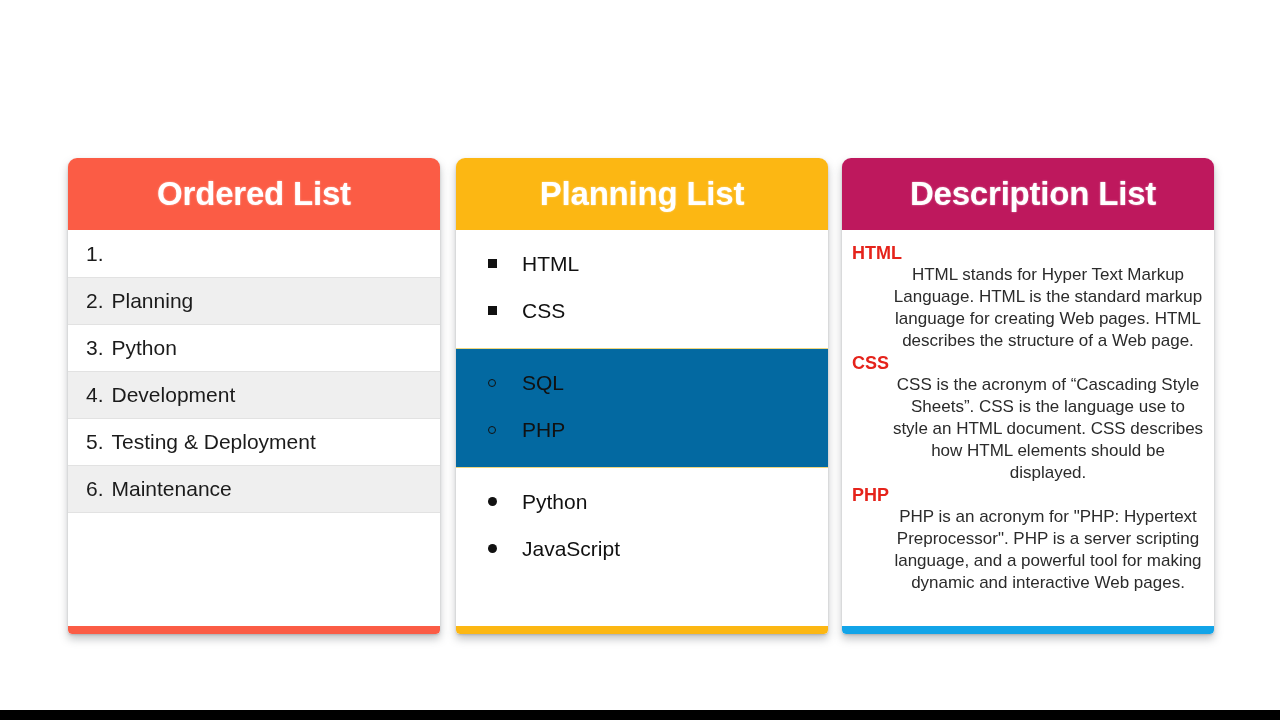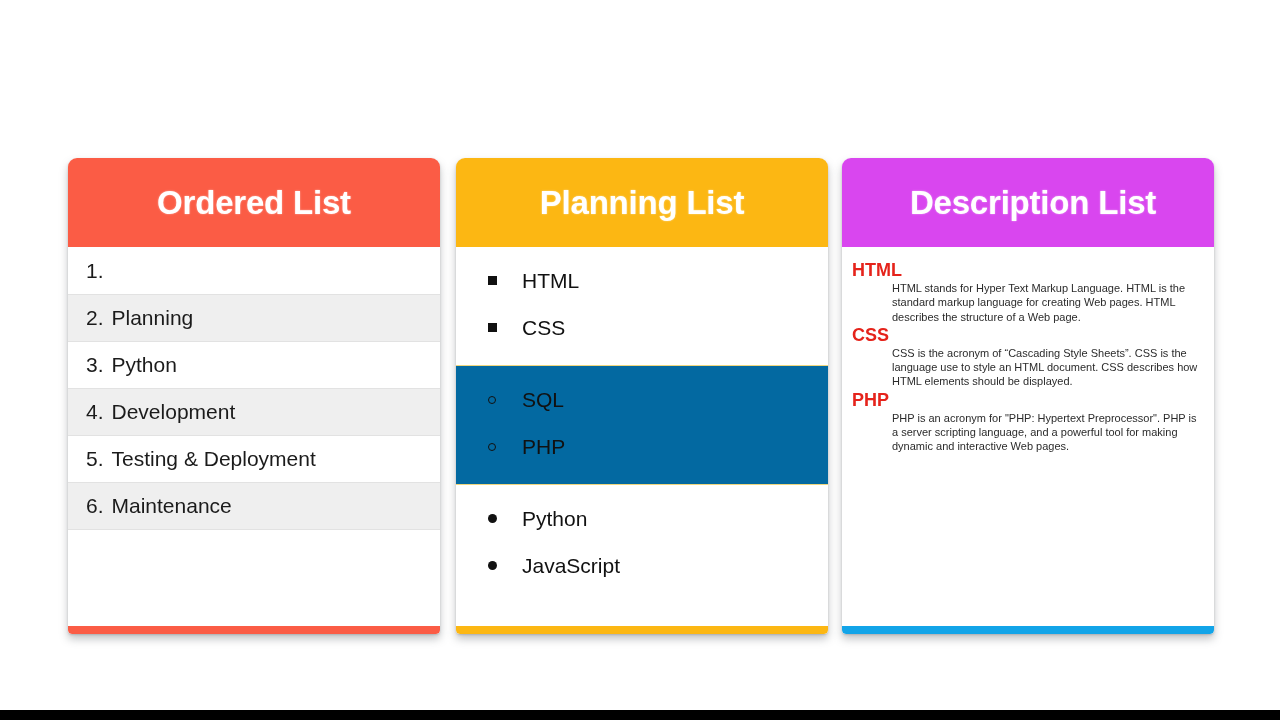--- a/index.html
+++ b/index.html
@@ -69,21 +69,21 @@
                 0 1px 2px rgba(120,124,128,0.35);
     display: flex;
     flex-direction: column;
     overflow: hidden;
   }
   .card-ordered   { left: 68px;  width: 372px; height: 476px; }
   .card-unordered { left: 456px; width: 372px; height: 476px; }
   .card-desc      { left: 842px; width: 372px; height: 476px; }
 
   .card-head {
-    height: 89px;
+    height: 72px;
     display: flex;
     align-items: center;
     justify-content: center;
     flex: 0 0 auto;
   }
   .card-head-title {
     font-size: 33px;
     font-weight: 700;
     color: #ffffff;
     letter-spacing: -0.2px;
@@ -148,24 +148,25 @@
   
   .dlist { padding: 13px 10px 10px 10px; }
   .dterm {
     font-size: 18px;
     font-weight: 700;
     color: #e5231b;
     line-height: 1.18;
   }
   .ddesc {
     margin-left: 40px;
-    font-size: 11px;
+    font-size: 17px;
     line-height: 1.29;
     color: #2b2b2b;
     margin-bottom: 1px;
+    text-align: center;
   }
 
   
   .letterbox-bottom {
     position: absolute;
     left: 0; top: 710px;
     width: 1280px; height: 10px;
     background: #000000;
   }
 </style>
@@ -258,21 +259,21 @@
                 </span>
                 <span class="utext">JavaScript</span>
               </div>
             </div>
           </div>
       </div>
       <div class="card-foot" id="foot-unordered" style="background: rgb(252, 183, 19);"></div>
     </div>
 
     <div class="card card-desc">
-      <div class="card-head" id="head-desc" style="background: #d946ef; padding-left: 10px;">
+      <div class="card-head" id="head-desc" style="background: #be185d; padding-left: 10px;">
         <span class="card-head-title">Description List</span>
       </div>
       <div class="card-body">
         <dl class="dlist" id="desc-entries">
             <dt class="dterm" style="color: rgb(229, 35, 27);">HTML</dt>
             <dd class="ddesc">HTML stands for Hyper Text Markup Language. HTML is the standard markup language for creating Web pages. HTML describes the structure of a Web page.</dd>
             <dt class="dterm" style="color: rgb(229, 35, 27);">CSS</dt>
             <dd class="ddesc">CSS is the acronym of “Cascading Style Sheets”. CSS is the language use to style an HTML document. CSS describes how HTML elements should be displayed.</dd>
             <dt class="dterm" style="color: rgb(229, 35, 27);">PHP</dt>
             <dd class="ddesc">PHP is an acronym for "PHP: Hypertext Preprocessor". PHP is a server scripting language, and a powerful tool for making dynamic and interactive Web pages.</dd>

